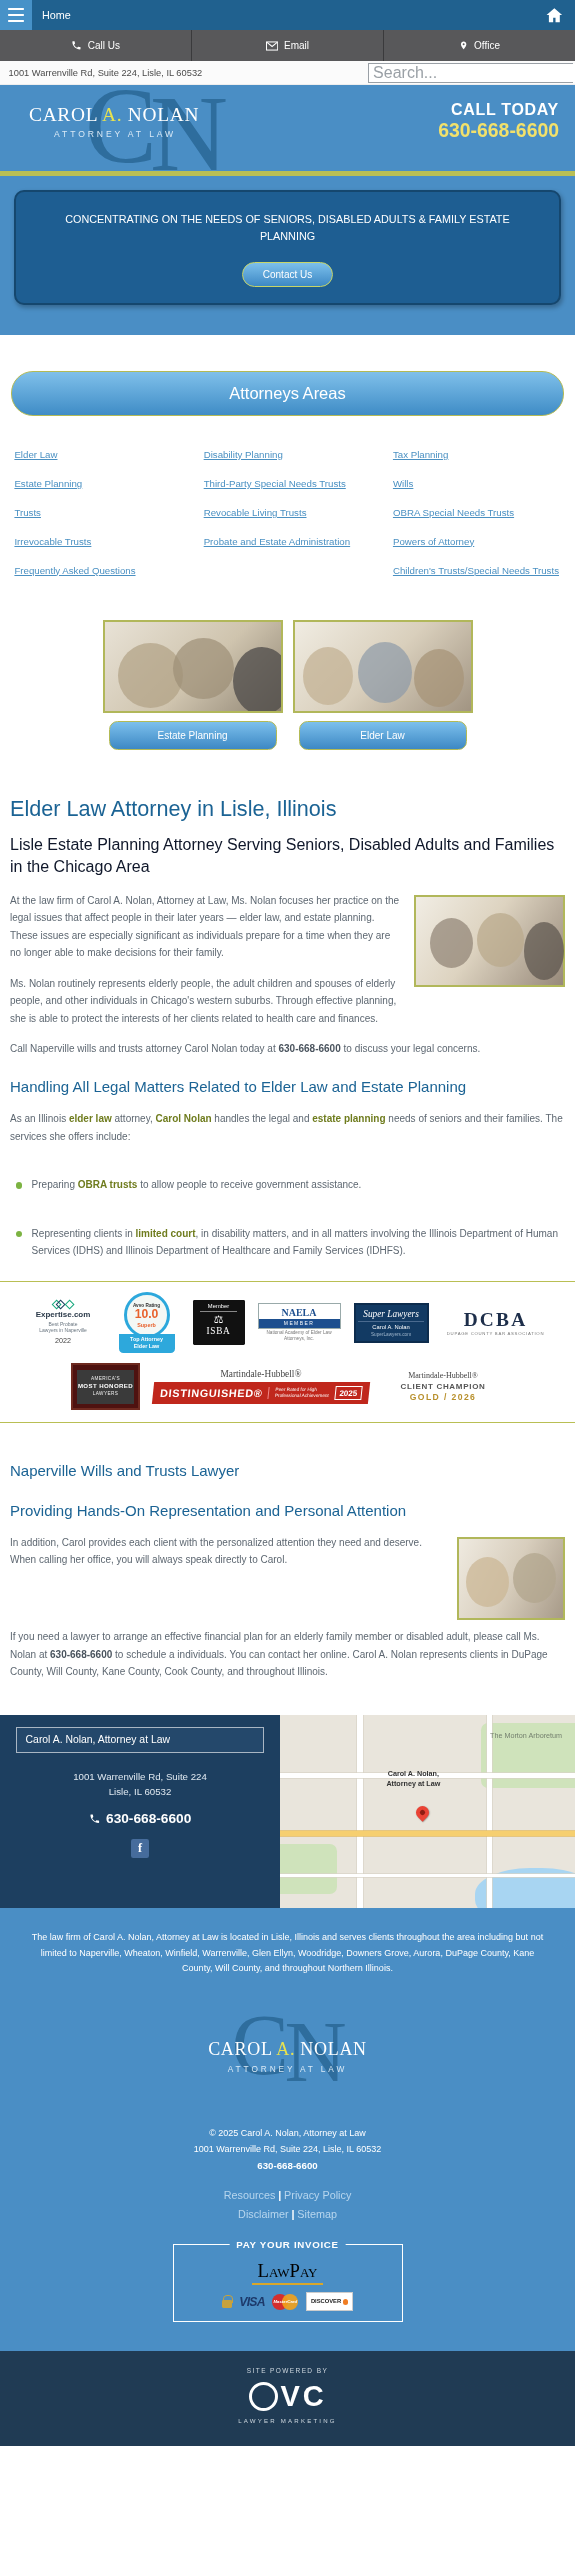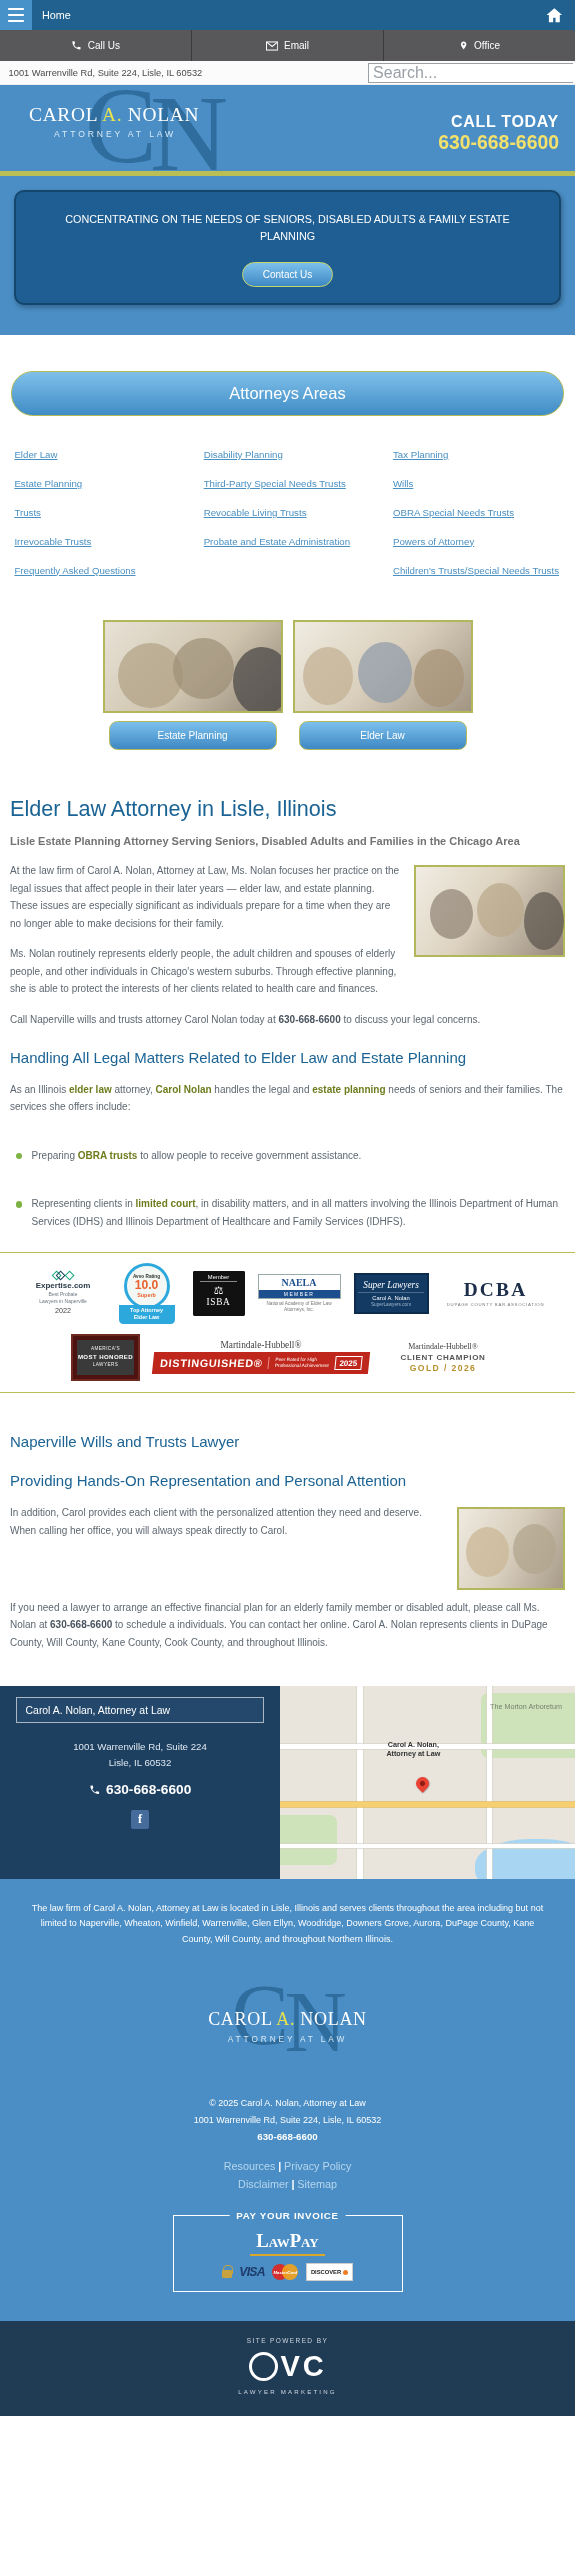--- a/index.html
+++ b/index.html
@@ -29,21 +29,21 @@
 
   
   .mainheader { height:86px; background:#4a8ec5; position:relative; overflow:hidden; }
   .logo { position:absolute; left:29px; top:18.7px; z-index:2; }
   .mono-c, .mono-n { position:absolute; font-family:"Liberation Serif", serif; color:#2e6d9d; line-height:1; z-index:1; font-weight:400; }
   .mainheader .mono-c { font-size:108px; left:85px; top:-13px; }
   .mainheader .mono-n { font-size:108px; left:150px; top:-5.8px; }
   .firmname { position:relative; z-index:2; font-family:"Liberation Serif", serif; font-size:19.4px; color:#fff; letter-spacing:0.7px; }
   .firmname .mid { color:#e8e24f; }
   .firmtag { position:relative; z-index:2; font-size:8.6px; letter-spacing:2.9px; color:#d9e9f6; margin:2.9px 0 0 25px; }
-  .calltoday { position:absolute; right:16px; top:28px; text-align:right; z-index:2; }
+  .calltoday { position:absolute; right:16px; top:16px; text-align:right; z-index:2; }
   .calltoday .ct { color:#fff; font-size:16px; font-weight:bold; letter-spacing:0.7px; }
   .calltoday .ph { color:#f2e16b; font-size:19.4px; font-weight:bold; cursor:pointer; }
 
   .olive-stripe { height:4.3px; background:#b9bf54; }
 
   
   .hero { background:#4a8ec5; padding:14.4px 14.4px 30px; }
   .hero-panel { background:#1e5e92; border:2.2px solid #15476e; border-radius:10px; box-shadow:1.4px 2.2px 4.3px rgba(0,0,0,.25); padding:18.7px 21.6px 16px; }
   .hero-heading { color:#fff; text-align:center; font-size:10.8px; line-height:1.6; max-width:446px; margin:0 auto; }
   .hero-btn-row { text-align:center; margin-top:17px; }
@@ -61,21 +61,21 @@
   .feat-col { width:180px; }
   .photo-frame { border:2.2px solid #b1b75a; height:93px; overflow:hidden; position:relative; }
   .ph-a { background:linear-gradient(135deg,#e8e2d6 0%,#cfc4ae 55%,#8f8473 100%); }
   .ph-b { background:linear-gradient(135deg,#f0ece2 0%,#d9cfbc 50%,#a19482 100%); }
   .blob { position:absolute; border-radius:50%; }
   .feat-btn { display:block; width:168px; margin:8.6px auto 0; border:1.4px solid #b3ba55; border-radius:8.6px; background:linear-gradient(#7cc0ec,#3d88c4); color:#fff; font-size:10px; padding:8px 0; text-align:center; cursor:pointer; font-family:inherit; }
 
   
   .content { padding:7.2px 10px 0; }
   h1.page-h1 { color:#1b6394; font-size:21.6px; font-weight:400; margin:10px 0 11.5px; }
-  h2.page-h2 { color:#737373; font-size:11px; font-weight:700; line-height:1.4; margin:0 0 13px; }
+  h2.page-h2 { color:#0f172a; font-size:16px; font-weight:400; line-height:1.4; margin:0 0 13px; }
   h2.section-h2 { color:#1b6394; font-size:15px; font-weight:400; line-height:1.4; margin:18.7px 0 13px; }
   .content p, .wills p { font-size:10px; line-height:1.75; margin-bottom:13px; }
   .img-right { float:right; border:2.2px solid #b1b75a; margin:2.9px 0 8.6px 11.5px; }
   .img-consult { width:151px; height:92px; background:linear-gradient(125deg,#f1ede4 0%,#ddd3c0 45%,#97897a 100%); position:relative; }
   .img-ladies { width:108px; height:83px; background:linear-gradient(115deg,#efeae0 0%,#d8cebd 50%,#a79a88 100%); position:relative; }
   .seg-b { font-weight:bold; color:#4a545e; }
   .seg-o { font-weight:bold; color:#6f7c1e; cursor:pointer; }
   ul.services { list-style:none; margin:4.3px 0 21.6px; }
   ul.services li { position:relative; padding-left:21.6px; font-size:10px; line-height:1.75; margin-bottom:10.8px;margin-top:31px; }
   ul.services li::before { content:""; position:absolute; left:5.8px; top:5.8px; width:6.5px; height:6.5px; border-radius:50%; background:#7cb342; }
@@ -159,21 +159,21 @@
   .footer-logo .fl-text { position:relative; z-index:2; padding-top:37px; }
   .footer-logo .firmname { font-size:18px; }
   .footer-logo .firmtag { margin:4.3px 0 0 0; letter-spacing:2.9px; font-size:8.3px; }
   .copyright { color:#fff; font-size:9px; line-height:1.8; }
   .copyright .cp-phone { font-weight:bold; font-size:9.7px; cursor:pointer; }
   .footer-links { color:#cfe4f4; font-size:10.8px; line-height:1.7; margin-top:11.5px; }
   .footer-links a { color:#b7d6ee; cursor:pointer; }
   .footer-links .sep { color:#fff; font-weight:bold; margin:0 2.9px; }
   .lawpay { position:relative; width:230px; margin:21.6px auto 0; border:0.7px solid #fff; padding:14.4px 7.2px 10px; cursor:pointer; }
   .lawpay .lp-title { position:absolute; top:-6.5px; left:50%; transform:translateX(-50%); background:#4a8ec5; padding:0 7.2px; color:#fff; font-size:9.7px; font-weight:bold; letter-spacing:0.7px; white-space:nowrap; }
-  .lawpay .lp-brand { font-family:"Liberation Serif",serif; font-variant:small-caps; font-weight:bold; font-size:18.7px; color:#ffffff; display:inline-block; border-bottom:2.2px solid #d9a72a; padding:0 5.8px 1.4px; }
+  .lawpay .lp-brand { font-family:"Liberation Serif",serif; font-variant:small-caps; font-weight:normal; font-size:18.7px; color:#000000; display:inline-block; border-bottom:2.2px solid #d9a72a; padding:0 5.8px 1.4px; }
   .lp-cards { display:flex; align-items:center; justify-content:center; gap:7.2px; margin-top:7.2px; }
   .lp-lock { width:10px; height:8px; background:#c8a23c; border-radius:1.4px; position:relative; margin-top:4.3px; }
   .lp-lock::before { content:""; position:absolute; left:1.4px; top:-5px; width:7.2px; height:7.2px; border:1.8px solid #c8a23c; border-bottom:none; border-radius:4.3px 4.3px 0 0; }
   .lp-visa { font-size:12.2px; font-weight:bold; font-style:italic; color:#1d3a6b; letter-spacing:-0.7px; }
   .lp-mc { position:relative; width:27px; height:17px; }
   .lp-mc .c1,.lp-mc .c2 { position:absolute; width:16px; height:16px; border-radius:50%; top:0.7px; }
   .lp-mc .c1 { left:0; background:#d32f2f; }
   .lp-mc .c2 { left:10px; background:#f3a21b; opacity:.9; }
   .lp-mc .mc-t { position:absolute; z-index:2; top:5.8px; left:1.4px; font-size:4.3px; color:#fff; font-weight:bold; font-style:italic; }
   .lp-disc { background:#fff; border:0.7px solid #ccc; font-size:5.8px; font-weight:bold; color:#222; padding:5px 3.6px; position:relative; }

